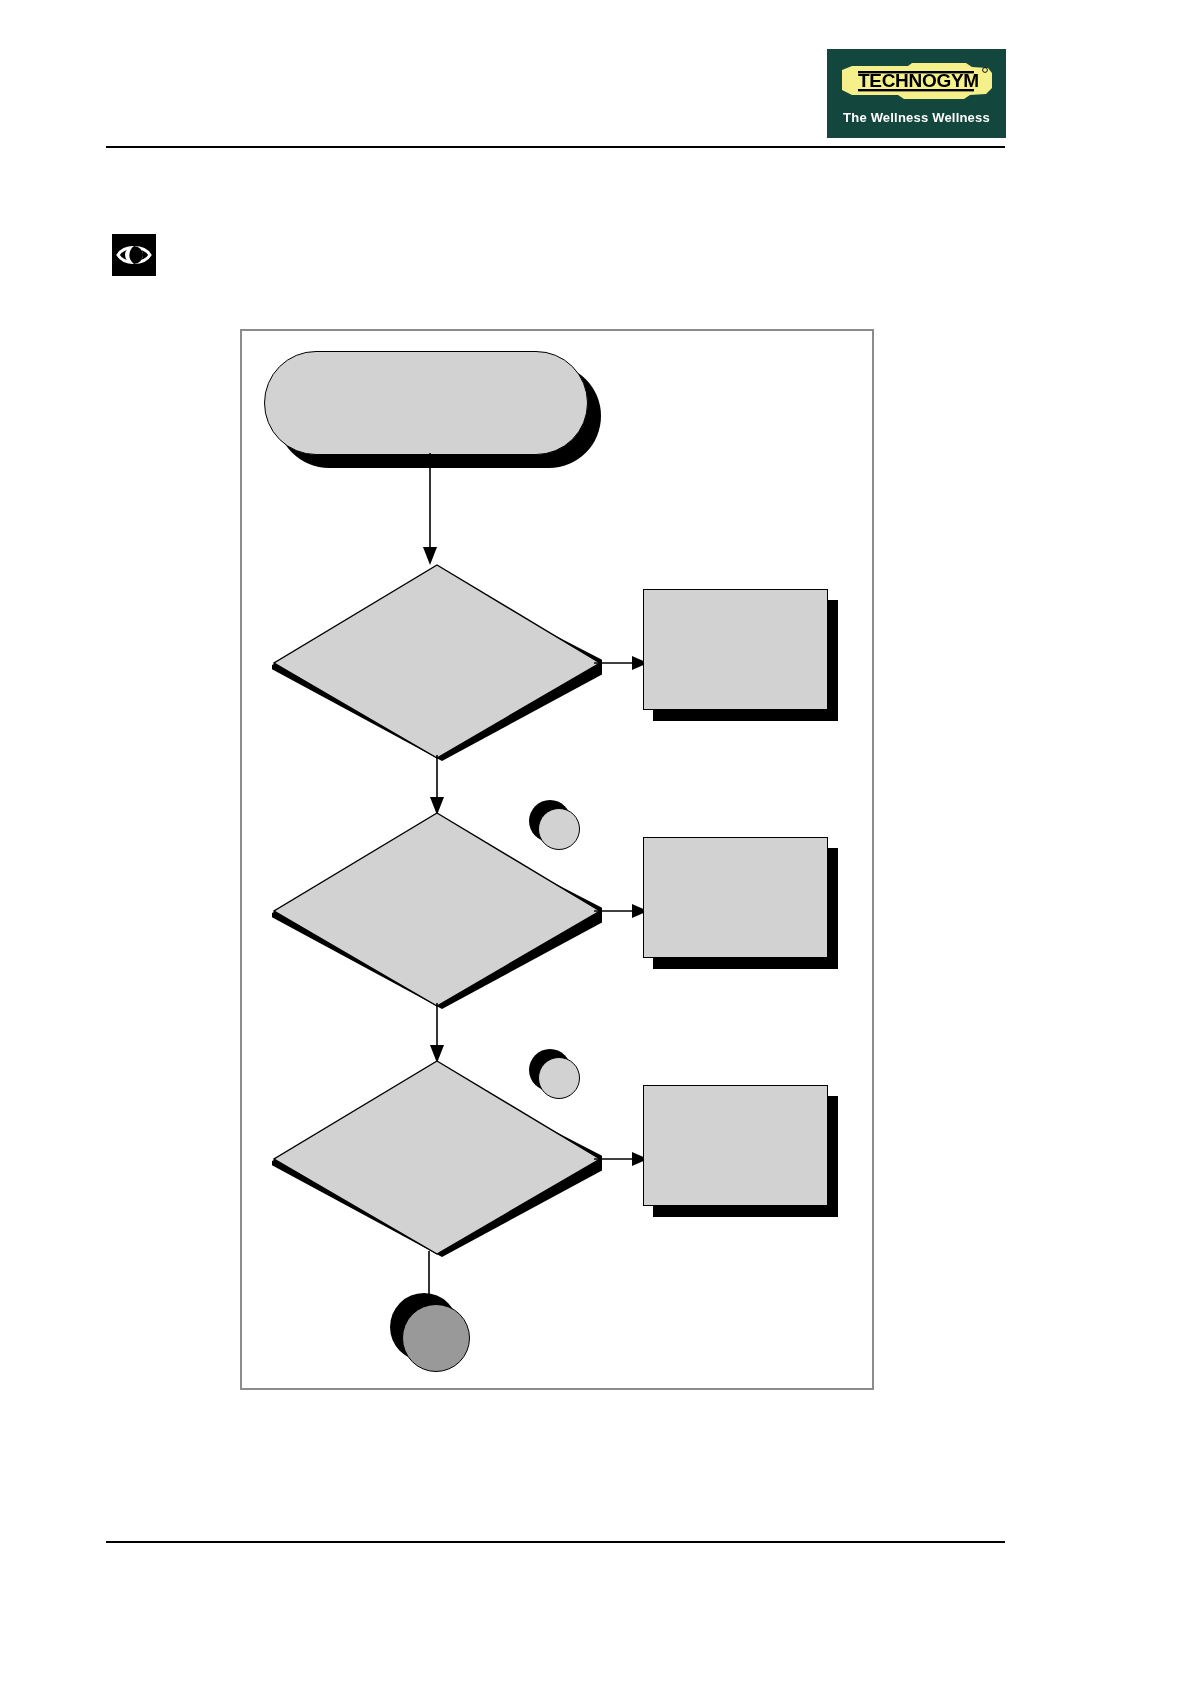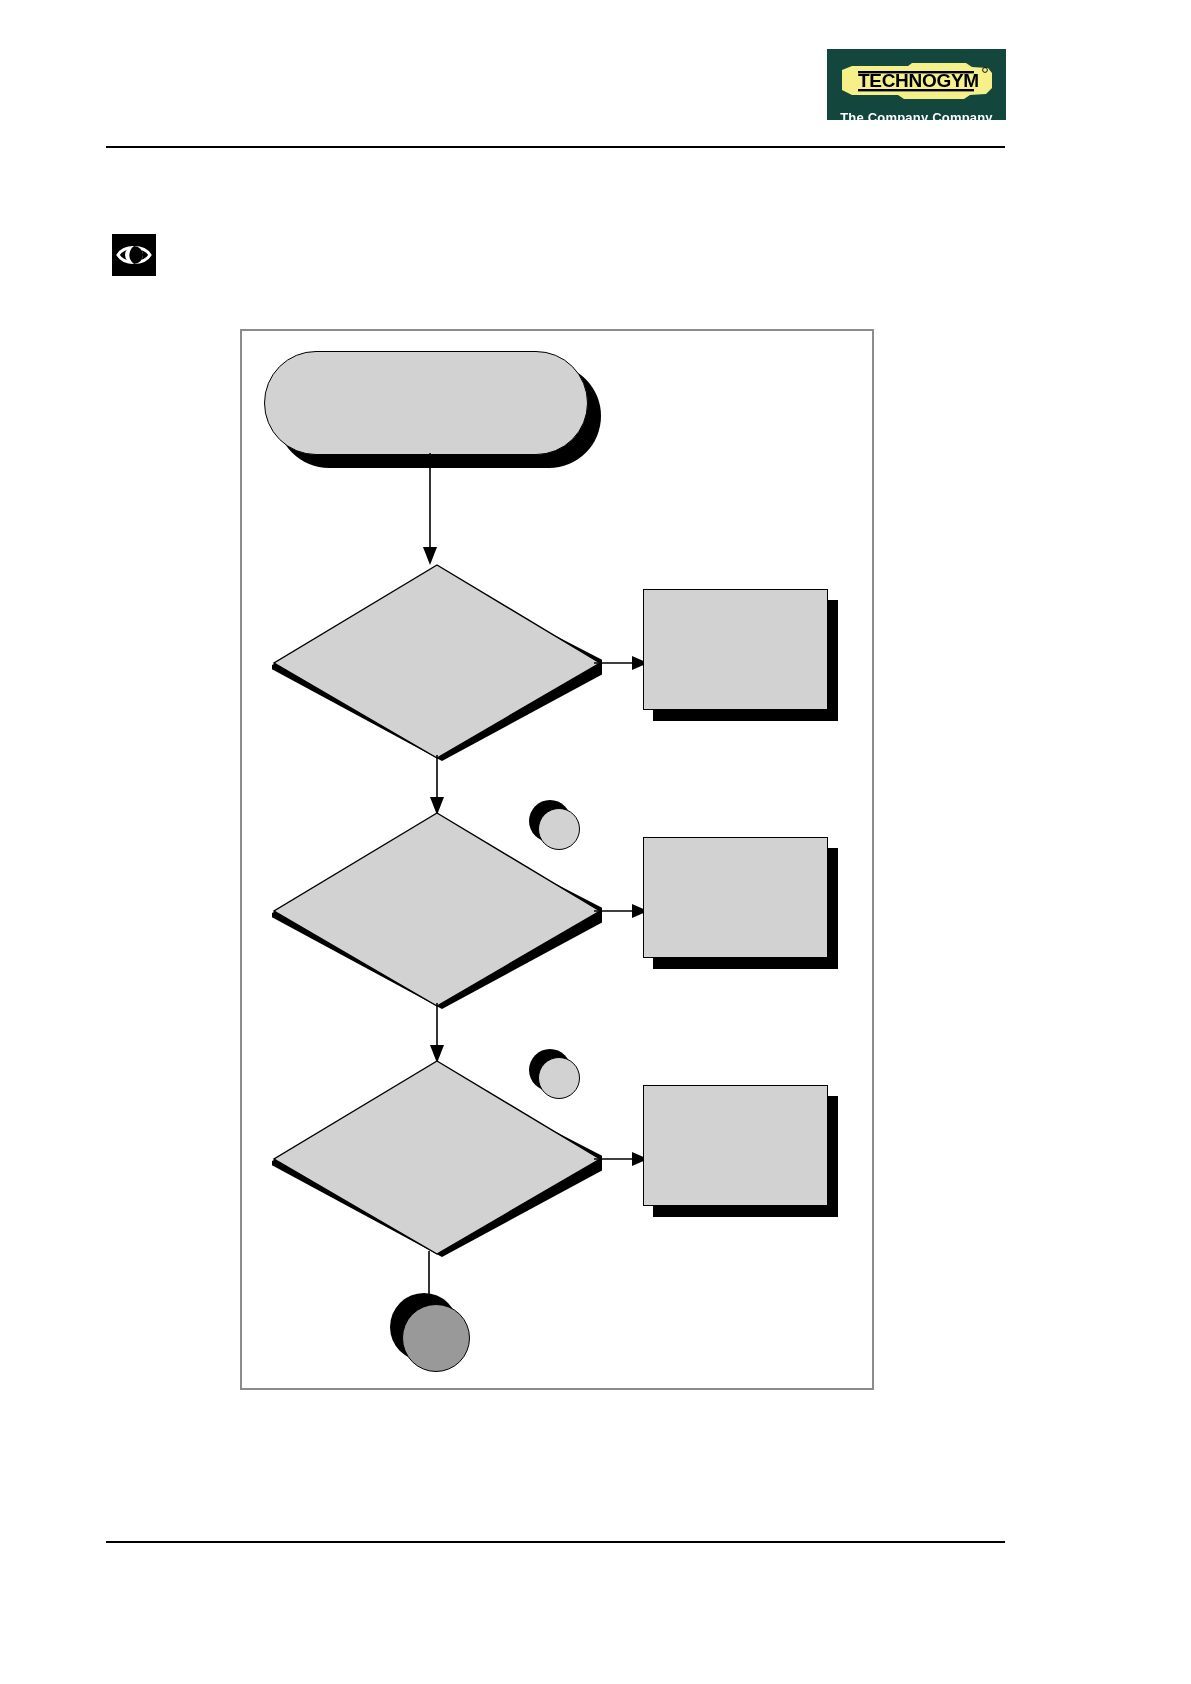--- a/index.html
+++ b/index.html
@@ -17,21 +17,21 @@
     background: #ffffff;
     overflow: hidden;
   }
 
   
   .logo-box {
     position: absolute;
     left: 827px;
     top: 49px;
     width: 179px;
-    height: 71px;
+    height: 89px;
     background: #13463c;
     overflow: hidden;
   }
   .logo-mark {
     position: absolute;
     left: 11px;
     top: 13px;
     width: 158px;
     height: 40px;
   }
@@ -183,21 +183,21 @@
 
         <path d="M4 8 L14 4 L70 4 L74 1 L128 1 L134 5 L150 6 L154 11 L154 26 L148 32 L132 33 L126 37 L66 37 L60 33 L14 33 L4 28 Z" fill="#f5f08a"></path>
 
         <rect x="20" y="9" width="116" height="2.4" fill="#000000"></rect>
         <rect x="20" y="27" width="116" height="2.4" fill="#000000"></rect>
 
         <text x="20" y="25" font-family="'Liberation Sans', sans-serif" font-size="19" font-weight="bold" fill="#000000" letter-spacing="-0.3">TECHNOGYM</text>
         <circle cx="147" cy="8" r="2.4" fill="none" stroke="#000000" stroke-width="0.9"></circle>
       </svg>
     </div>
-    <div class="logo-tagline">The Company Company</div>
+    <div class="logo-tagline">The Wellness Wellness</div>
   </div>
 
   <div class="header-rule"></div>
 
   <div class="eye-icon">
     <svg viewBox="0 0 44 42" width="44" height="42" xmlns="http://www.w3.org/2000/svg">
       <rect x="0" y="0" width="44" height="42" fill="#000000"></rect>
       <path d="M6 21 C12 11, 32 11, 38 21 C32 31, 12 31, 6 21 Z" fill="none" stroke="#ffffff" stroke-width="3"></path>
       <path d="M22 12 A9 9 0 0 0 22 30 A9 9 0 0 0 22 12 Z" fill="#ffffff"></path>
       <path d="M22 12 A9 9 0 0 1 22 30 A11 11 0 0 1 22 12 Z" fill="#000000"></path>

